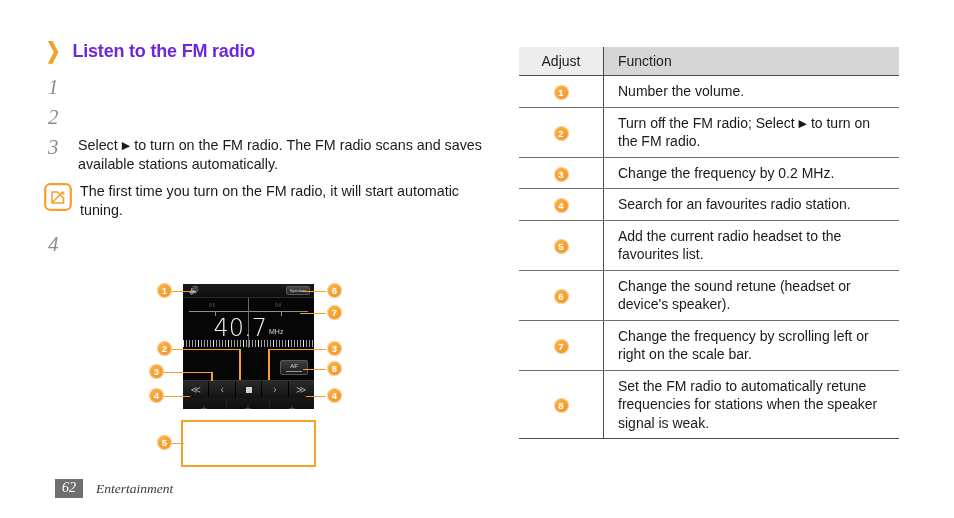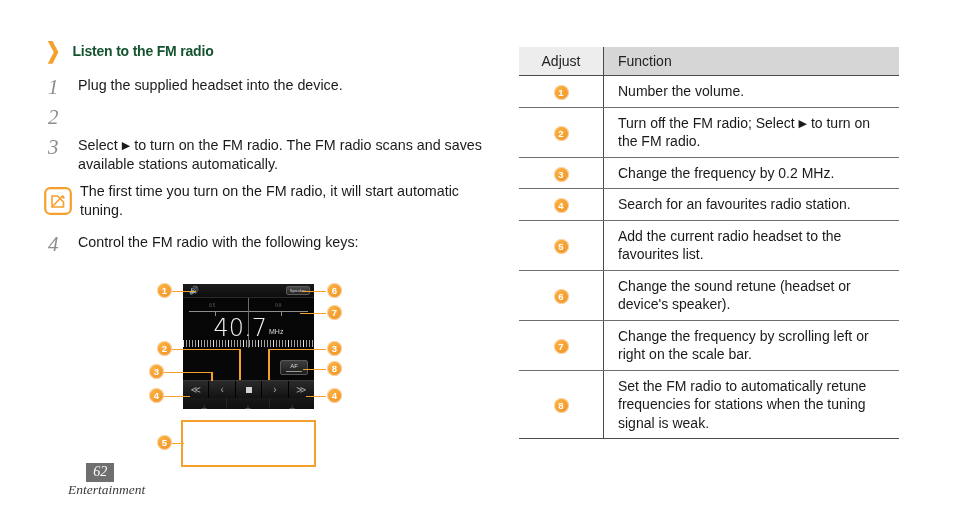--- a/index.html
+++ b/index.html
@@ -33,24 +33,24 @@
   .chev-icon {
     color: #f5a02a;
     font-size: 22px;
     font-weight: bold;
     line-height: 1;
     display: inline-block;
     transform: scaleX(0.8);
   }
   .section-heading h1 {
     margin: 0;
-    font-size: 14px;
+    font-size: 18px;
     font-weight: bold;
     letter-spacing: -0.2px;
-    color: #14532d;
+    color: #6d28d9;
   }
 
   .step {
     display: flex;
     align-items: flex-start;
     margin-bottom: 9px;
   }
   .step-num {
     width: 30px;
     flex: 0 0 30px;
@@ -71,21 +71,21 @@
   .step-text b { font-weight: bold; }
   .tri {
     font-size: 11px;
     vertical-align: 1px;
     letter-spacing: 0;
   }
 
   
   .note {
     display: flex;
-    align-items: center;
+    align-items: flex-start;
     margin: 2px 0 14px 0;
   }
   .note-icon {
     flex: 0 0 30px;
     width: 30px;
     margin-left: 0px;
     margin-top: 1px;
   }
   .note-icon svg { display: block; }
   .note-text {
@@ -381,21 +381,20 @@
     box-shadow: 0 0 0 1px rgba(255,255,255,0.55) inset;
   }
 
   
   #footer {
     position: absolute;
     left: 55px;
     bottom: 20px;
     display: flex;
     align-items: center;
-    flex-direction: column;
   }
   #footer .pg {
     background: #6f6f6f;
     color: #fff;
     font-family: "Liberation Serif", serif;
     font-style: italic;
     font-size: 14px;
     padding: 2px 7px 3px 7px;
     line-height: 14px;
   }
@@ -412,21 +411,20 @@
 
 <div id="left-col">
 
   <div class="section-heading">
     <span class="chev-icon">❯</span>
     <h1>Listen to the FM radio</h1>
   </div>
 
   <div class="step">
     <div class="step-num">1</div>
-    <div class="step-text">Plug the supplied headset into the device.</div>
   </div>
 
   <div class="step">
     <div class="step-num">2</div>
   </div>
 
   <div class="step">
     <div class="step-num">3</div>
     <div class="step-text">Select <span class="tri">▶</span> to turn on the FM radio. The FM radio scans and saves available stations automatically.</div>
   </div>
@@ -438,21 +436,20 @@
         <path d="M8 20 L8 9 L13.5 9 L19.5 15 L19.5 20 Z" fill="none" stroke="#f5a02a" stroke-width="1.6"></path>
         <path d="M8.5 19.5 L19 8.5" stroke="#f5a02a" stroke-width="1.6" fill="none"></path>
         <path d="M18.6 8.2 L21 10.6 L19.6 12 L17.2 9.6 Z" fill="#f5a02a"></path>
       </svg>
     </div>
     <div class="note-text">The first time you turn on the FM radio, it will start automatic tuning.</div>
   </div>
 
   <div class="step">
     <div class="step-num">4</div>
-    <div class="step-text">Control the FM radio with the following keys:</div>
   </div>
 
 </div>
 
 <div id="figure">
 
   <div id="phone-screen">
 
     <div class="p-topbar">
       <span class="p-vol">🔊</span>
@@ -583,21 +580,21 @@
       <tr>
         <td class="c-num"><span class="tbadge">6</span></td>
         <td class="c-fn">Change the sound retune (headset or device's speaker).</td>
       </tr>
       <tr>
         <td class="c-num"><span class="tbadge">7</span></td>
         <td class="c-fn">Change the frequency by scrolling left or right on the scale bar.</td>
       </tr>
       <tr>
         <td class="c-num"><span class="tbadge">8</span></td>
-        <td class="c-fn">Set the FM radio to automatically retune frequencies for stations when the tuning signal is weak.</td>
+        <td class="c-fn">Set the FM radio to automatically retune frequencies for stations when the speaker signal is weak.</td>
       </tr>
     </tbody>
   </table>
 </div>
 
 <div id="footer">
   <span class="pg">62</span>
   <span class="sec">Entertainment</span>
 </div>
 

